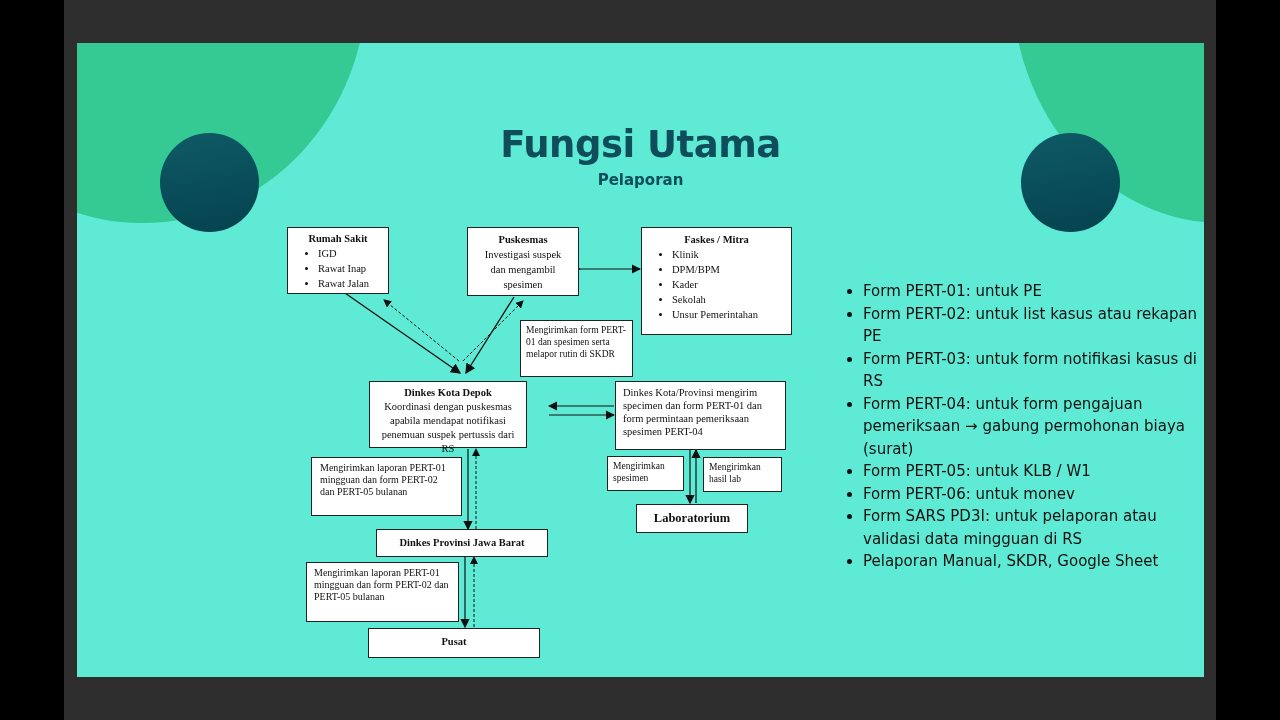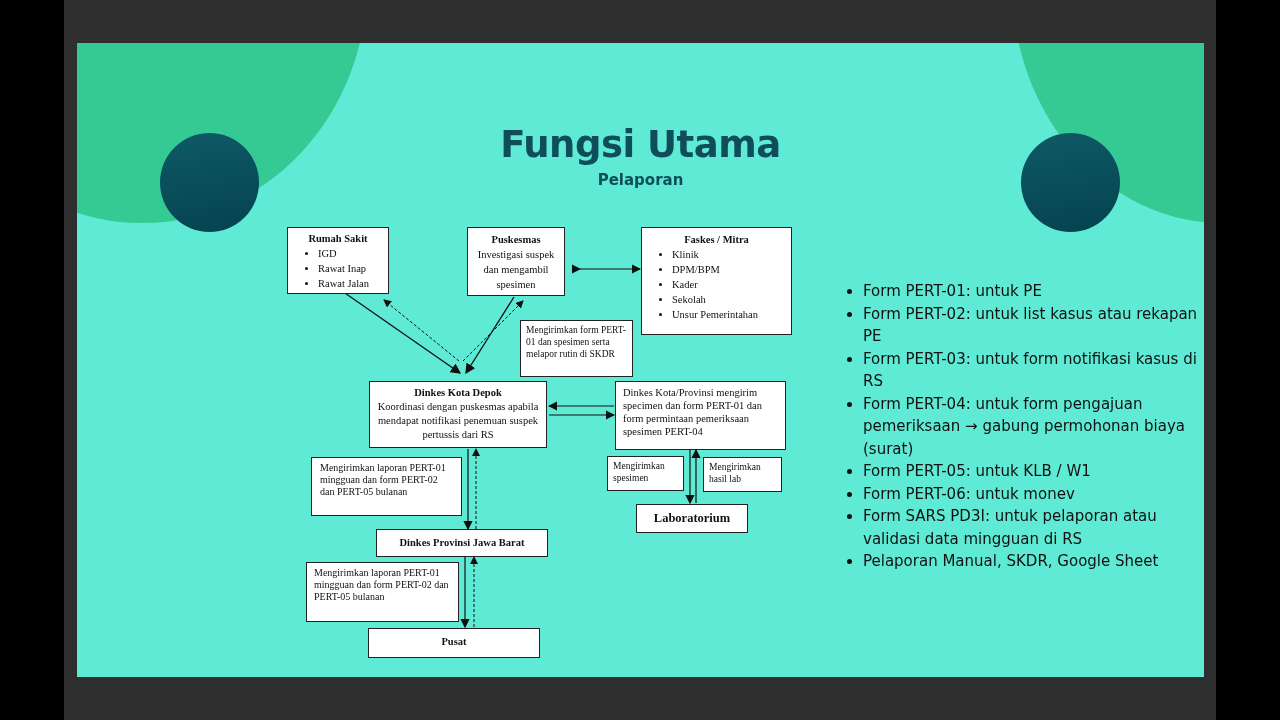--- a/index.html
+++ b/index.html
@@ -72,39 +72,39 @@
 
     <div class="box" style="left:210px; top:184px; width:102px; height:67px; padding-top:3px;">
       <div class="hd">Rumah Sakit</div>
       <ul>
         <li>IGD</li>
         <li>Rawat Inap</li>
         <li>Rawat Jalan</li>
       </ul>
     </div>
 
-    <div class="box center" style="left:390px; top:184px; width:98px; height:69px; padding-top:4px;">
+    <div class="box center" style="left:390px; top:184px; width:112px; height:69px; padding-top:4px;">
       <div class="hd">Puskesmas</div>
       <div style="padding:0 8px;">Investigasi suspek dan mengambil spesimen</div>
     </div>
 
     <div class="box" style="left:564px; top:184px; width:151px; height:108px; padding-top:4px;">
       <div class="hd">Faskes / Mitra</div>
       <ul>
         <li>Klinik</li>
         <li>DPM/BPM</li>
         <li>Kader</li>
         <li>Sekolah</li>
         <li>Unsur Pemerintahan</li>
       </ul>
     </div>
 
     <div class="note" style="left:443px; top:277px; width:113px; height:57px;">Mengirimkan form PERT-01 dan spesimen serta melapor rutin di SKDR</div>
 
-    <div class="box center" style="left:292px; top:338px; width:178px; height:67px; padding-top:3px;">
+    <div class="box center" style="left:292px; top:338px; width:158px; height:67px; padding-top:3px;">
       <div class="hd">Dinkes Kota Depok</div>
       <div style="padding:0 6px; line-height:14px;">Koordinasi dengan puskesmas apabila mendapat notifikasi penemuan suspek pertussis dari RS</div>
     </div>
 
     <div class="box" style="left:538px; top:338px; width:171px; height:69px; padding:4px 7px; line-height:13px;">
       <div>Dinkes Kota/Provinsi mengirim specimen dan form PERT-01 dan form permintaan pemeriksaan spesimen PERT-04</div>
     </div>
 
     <div class="note" style="left:234px; top:414px; width:151px; height:59px; font-size:10px; padding:4px 8px;">Mengirimkan laporan PERT-01 mingguan dan form PERT-02 dan PERT-05 bulanan</div>
 

